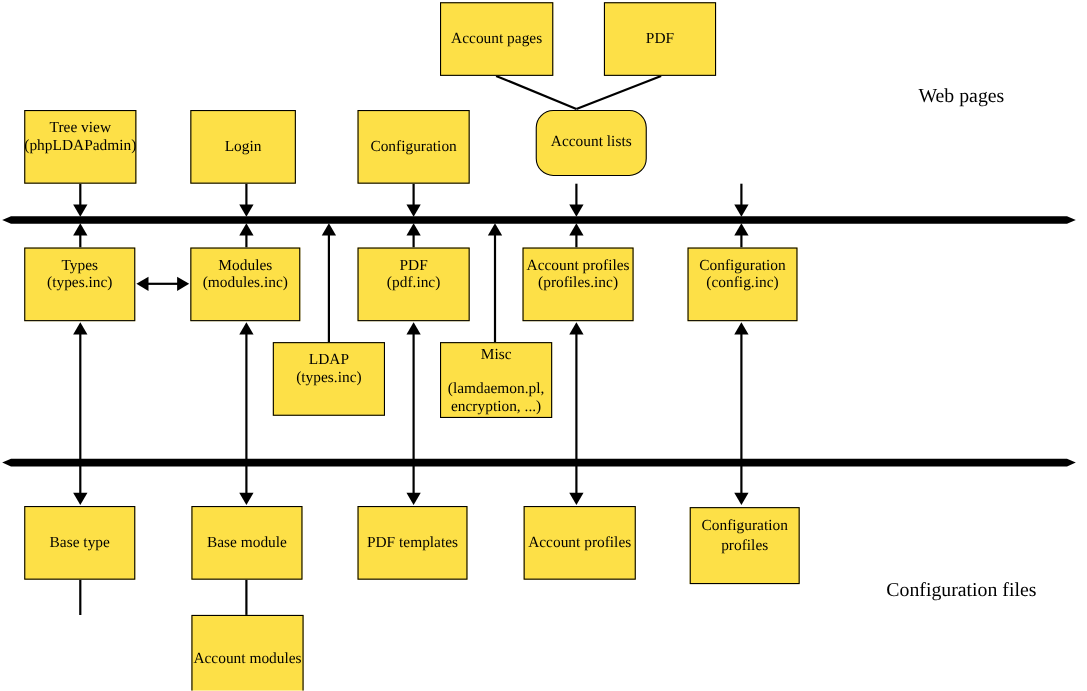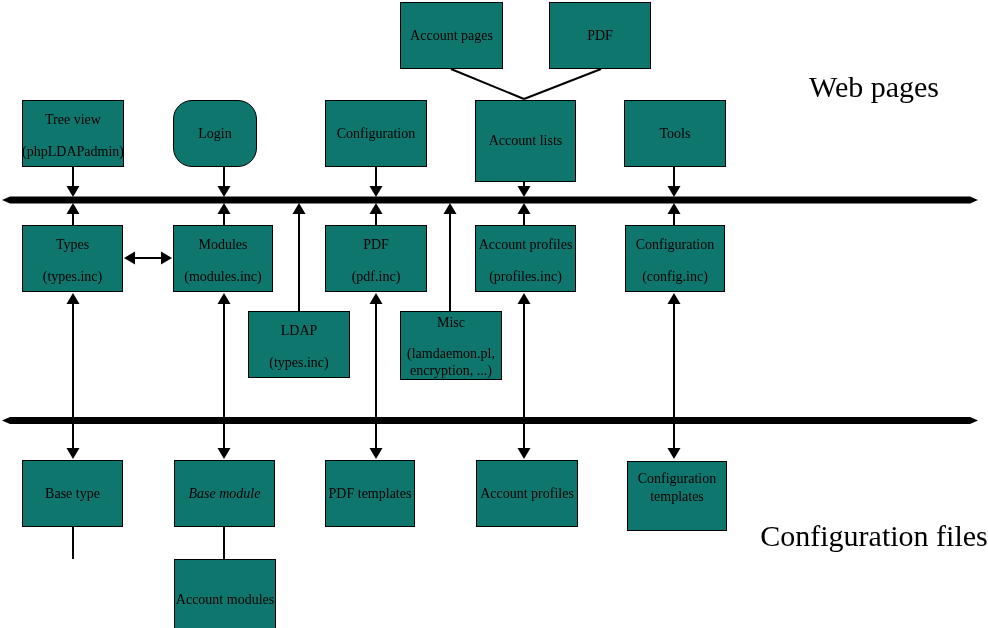--- a/index.html
+++ b/index.html
@@ -1,29 +1,29 @@
 <!DOCTYPE html>
 <html><head>
 <meta charset="utf-8">
 <style>
   html,body{margin:0;padding:0;background:#fff;}
   #stage{position:relative;width:988px;height:628px;background:#fff;overflow:hidden;
          font-family:"Liberation Serif","DejaVu Serif",serif;color:#000;}
   #wires{position:absolute;left:0;top:0;}
-  .dbox{position:absolute;background:#0f766e;border:1px solid #000;box-sizing:border-box;
+  .dbox{position:absolute;background:#fde047;border:1px solid #000;box-sizing:border-box;
         font-size:14px;line-height:16px;text-align:center;display:flex;flex-direction:column;
         align-items:center;}
   .box-center{justify-content:center;}
-  .box-spread{justify-content:flex-end;padding:8px 0 6px 0;gap:16px;}
+  .box-spread{justify-content:flex-start;padding:8px 0 6px 0;}
   .box-tight{justify-content:flex-start;padding-top:8px;line-height:18px;}
   .box-misc{justify-content:flex-start;padding:2px 0 3px 0;}
   .box-misc .ln{line-height:17px;}
   .box-misc .ln0{margin-bottom:14px;}
   .ln{white-space:nowrap;}
-  .section-label{position:absolute;transform:translate(-50%,-50%);font-size:30px;
+  .section-label{position:absolute;transform:translate(-50%,-50%);font-size:18px;
                  white-space:nowrap;}
 </style>
 </head>
 <body>
 
 <div id="stage">
   <svg id="wires" width="988" height="628" viewBox="0 0 988 628">
       <polygon points="2,200 10,196.5 970,196.5 978,200 970,203.5 10,203.5" fill="#000000"></polygon>
       <polygon points="2,420.5 10,417 970,417 978,420.5 970,424 10,424" fill="#000000"></polygon>
       <g>
@@ -123,31 +123,28 @@
 <div class="dbox box-center" style="left: 400px; top: 2px; width: 103px; height: 67px;">
       <span class="ln ln0">Account pages</span>
     </div>
     <div class="dbox box-center" style="left: 549px; top: 2px; width: 102px; height: 67px;">
       <span class="ln ln0">PDF</span>
     </div>
     <div class="dbox box-spread" style="left: 22px; top: 100px; width: 102px; height: 67px;">
       <span class="ln ln0">Tree view</span>
       <span class="ln ln1">(phpLDAPadmin)</span>
     </div>
-    <div class="dbox box-center" style="left: 173px; top: 100px; width: 84px; height: 67px; border-radius: 19px;">
+    <div class="dbox box-center" style="left: 173px; top: 100px; width: 96px; height: 67px;">
       <span class="ln ln0">Login</span>
     </div>
     <div class="dbox box-center" style="left: 325px; top: 100px; width: 102px; height: 67px;">
       <span class="ln ln0">Configuration</span>
     </div>
-    <div class="dbox box-center" style="left: 475px; top: 100px; width: 101px; height: 82px;">
+    <div class="dbox box-center" style="left: 487px; top: 100px; width: 101px; height: 60px; border-radius: 16px;">
       <span class="ln ln0">Account lists</span>
-    </div>
-    <div class="dbox box-center" style="left: 624px; top: 100px; width: 102px; height: 67px;">
-      <span class="ln ln0">Tools</span>
     </div>
     <div class="dbox box-spread" style="left: 173px; top: 225px; width: 100px; height: 67px;">
       <span class="ln ln0">Modules</span>
       <span class="ln ln1">(modules.inc)</span>
     </div>
     <div class="dbox box-spread" style="left: 22px; top: 225px; width: 101px; height: 67px;">
       <span class="ln ln0">Types</span>
       <span class="ln ln1">(types.inc)</span>
     </div>
     <div class="dbox box-spread" style="left: 325px; top: 225px; width: 102px; height: 67px;">
@@ -167,29 +164,29 @@
       <span class="ln ln1">(types.inc)</span>
     </div>
     <div class="dbox box-misc" style="left: 400px; top: 311px; width: 102px; height: 69px;">
       <span class="ln ln0">Misc</span>
       <span class="ln ln1">(lamdaemon.pl,</span>
       <span class="ln ln2">encryption, ...)</span>
     </div>
     <div class="dbox box-center" style="left: 22px; top: 460px; width: 101px; height: 67px;">
       <span class="ln ln0">Base type</span>
     </div>
-    <div class="dbox box-center" style="left: 174px; top: 460px; width: 101px; height: 67px; font-style: italic;">
+    <div class="dbox box-center" style="left: 174px; top: 460px; width: 101px; height: 67px;">
       <span class="ln ln0">Base module</span>
     </div>
-    <div class="dbox box-center" style="left: 325px; top: 460px; width: 90px; height: 67px;">
+    <div class="dbox box-center" style="left: 325px; top: 460px; width: 100px; height: 67px;">
       <span class="ln ln0">PDF templates</span>
     </div>
     <div class="dbox box-center" style="left: 476px; top: 460px; width: 102px; height: 67px;">
       <span class="ln ln0">Account profiles</span>
     </div>
     <div class="dbox box-tight" style="left: 627px; top: 461px; width: 100px; height: 70px;">
       <span class="ln ln0">Configuration</span>
-      <span class="ln ln1">templates</span>
+      <span class="ln ln1">profiles</span>
     </div>
     <div class="dbox box-center" style="left: 174px; top: 559px; width: 102px; height: 81px;">
       <span class="ln ln0">Account modules</span>
     </div>
   </div>
 
 </body></html>

